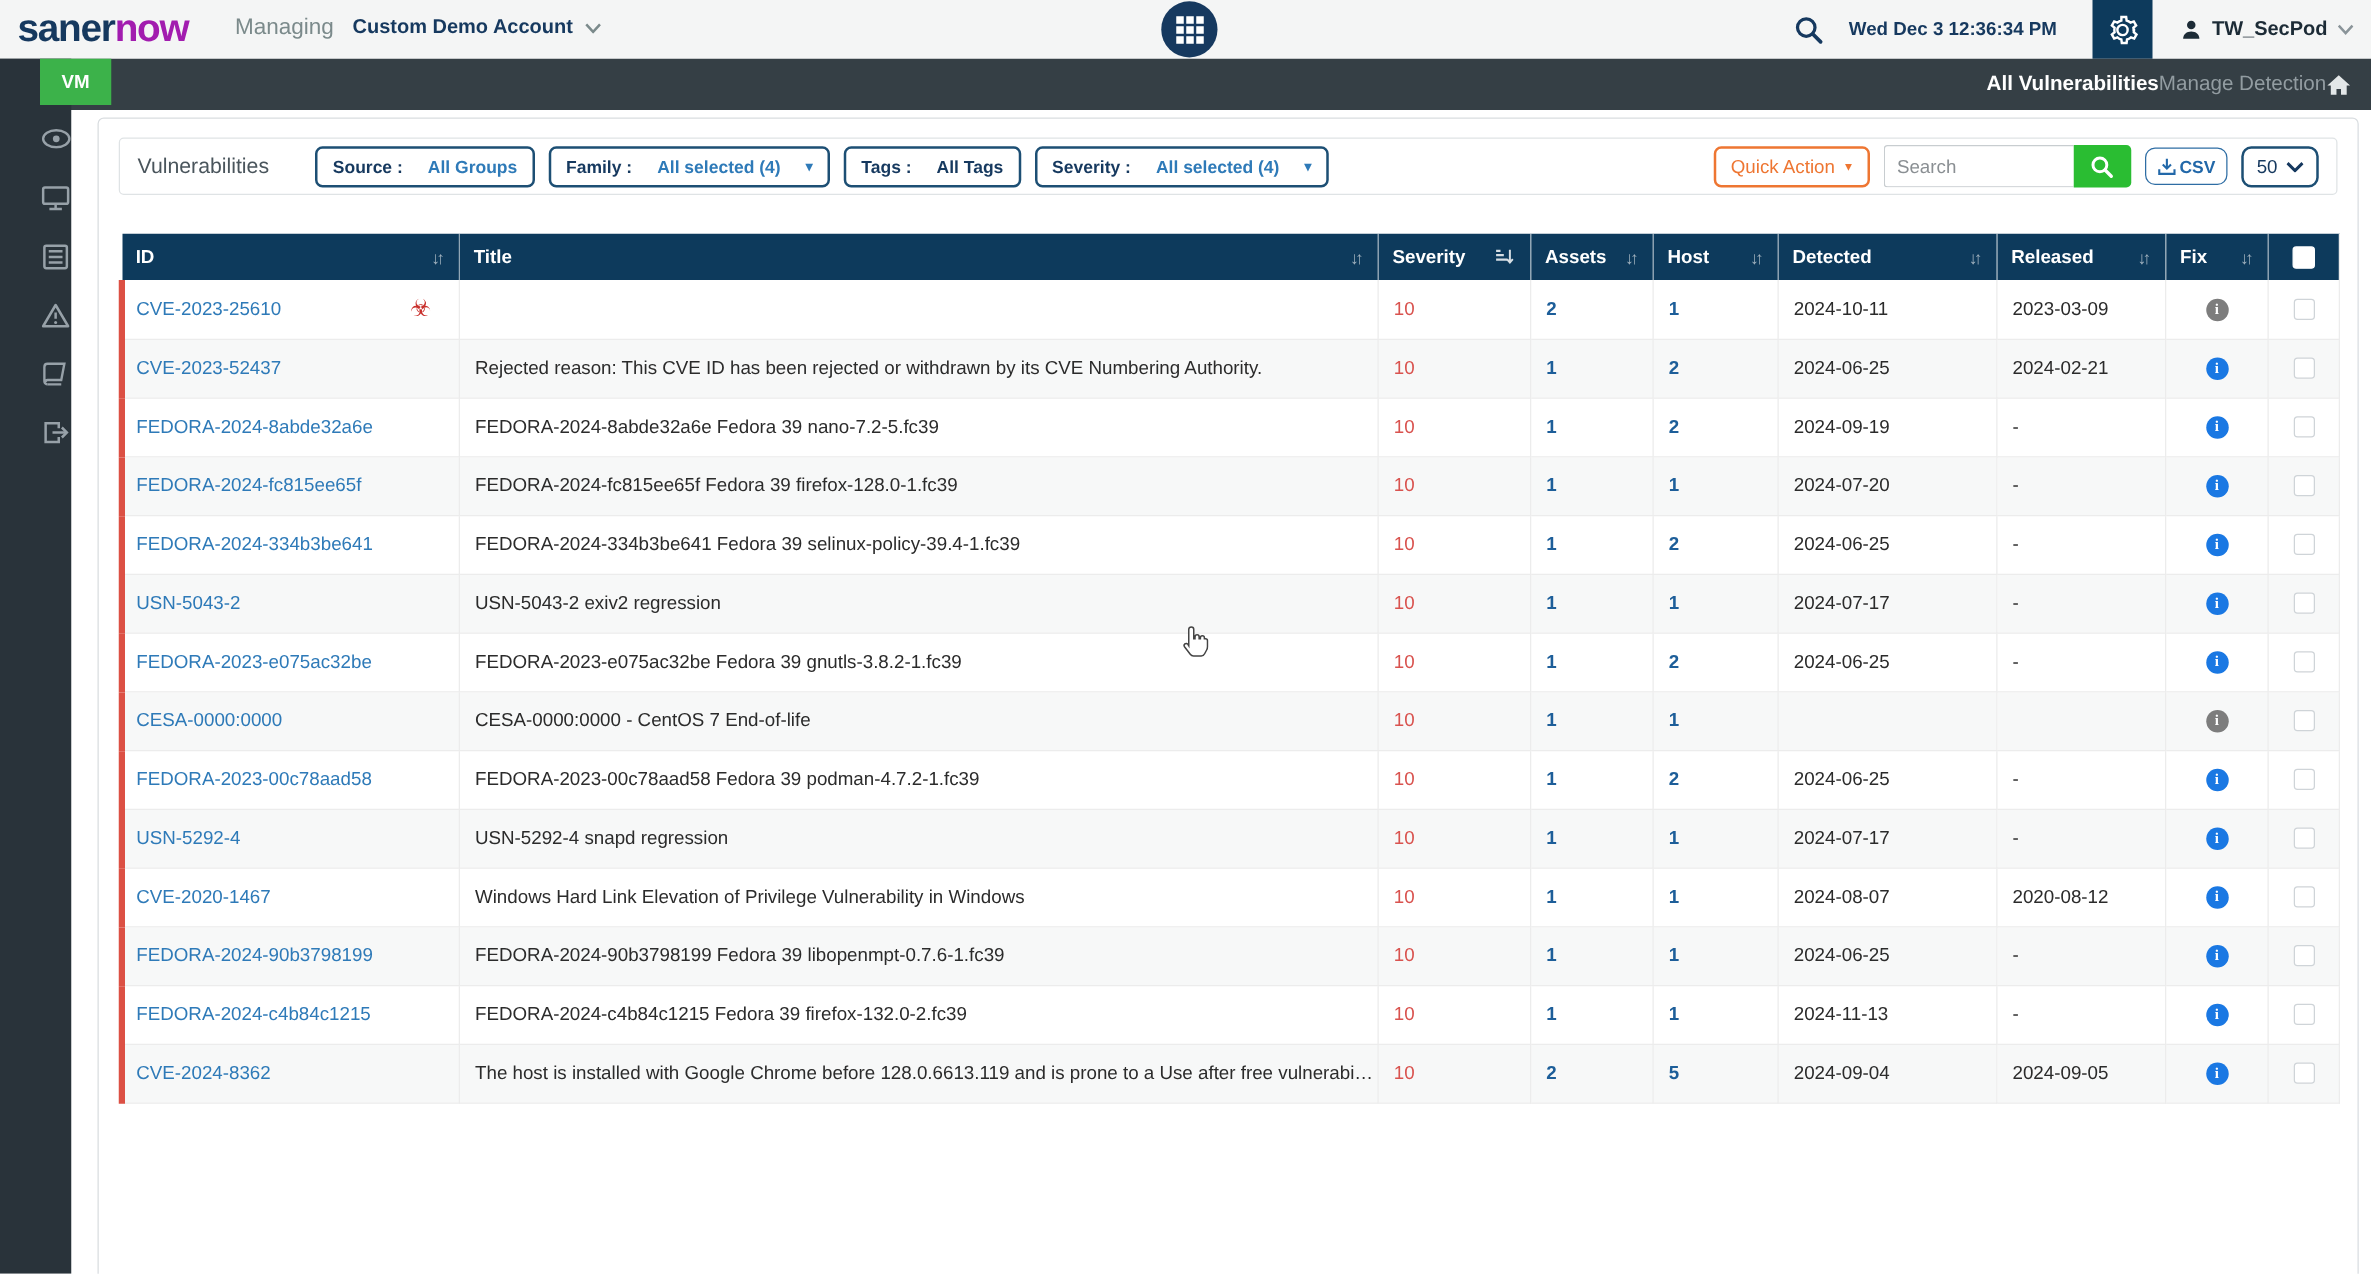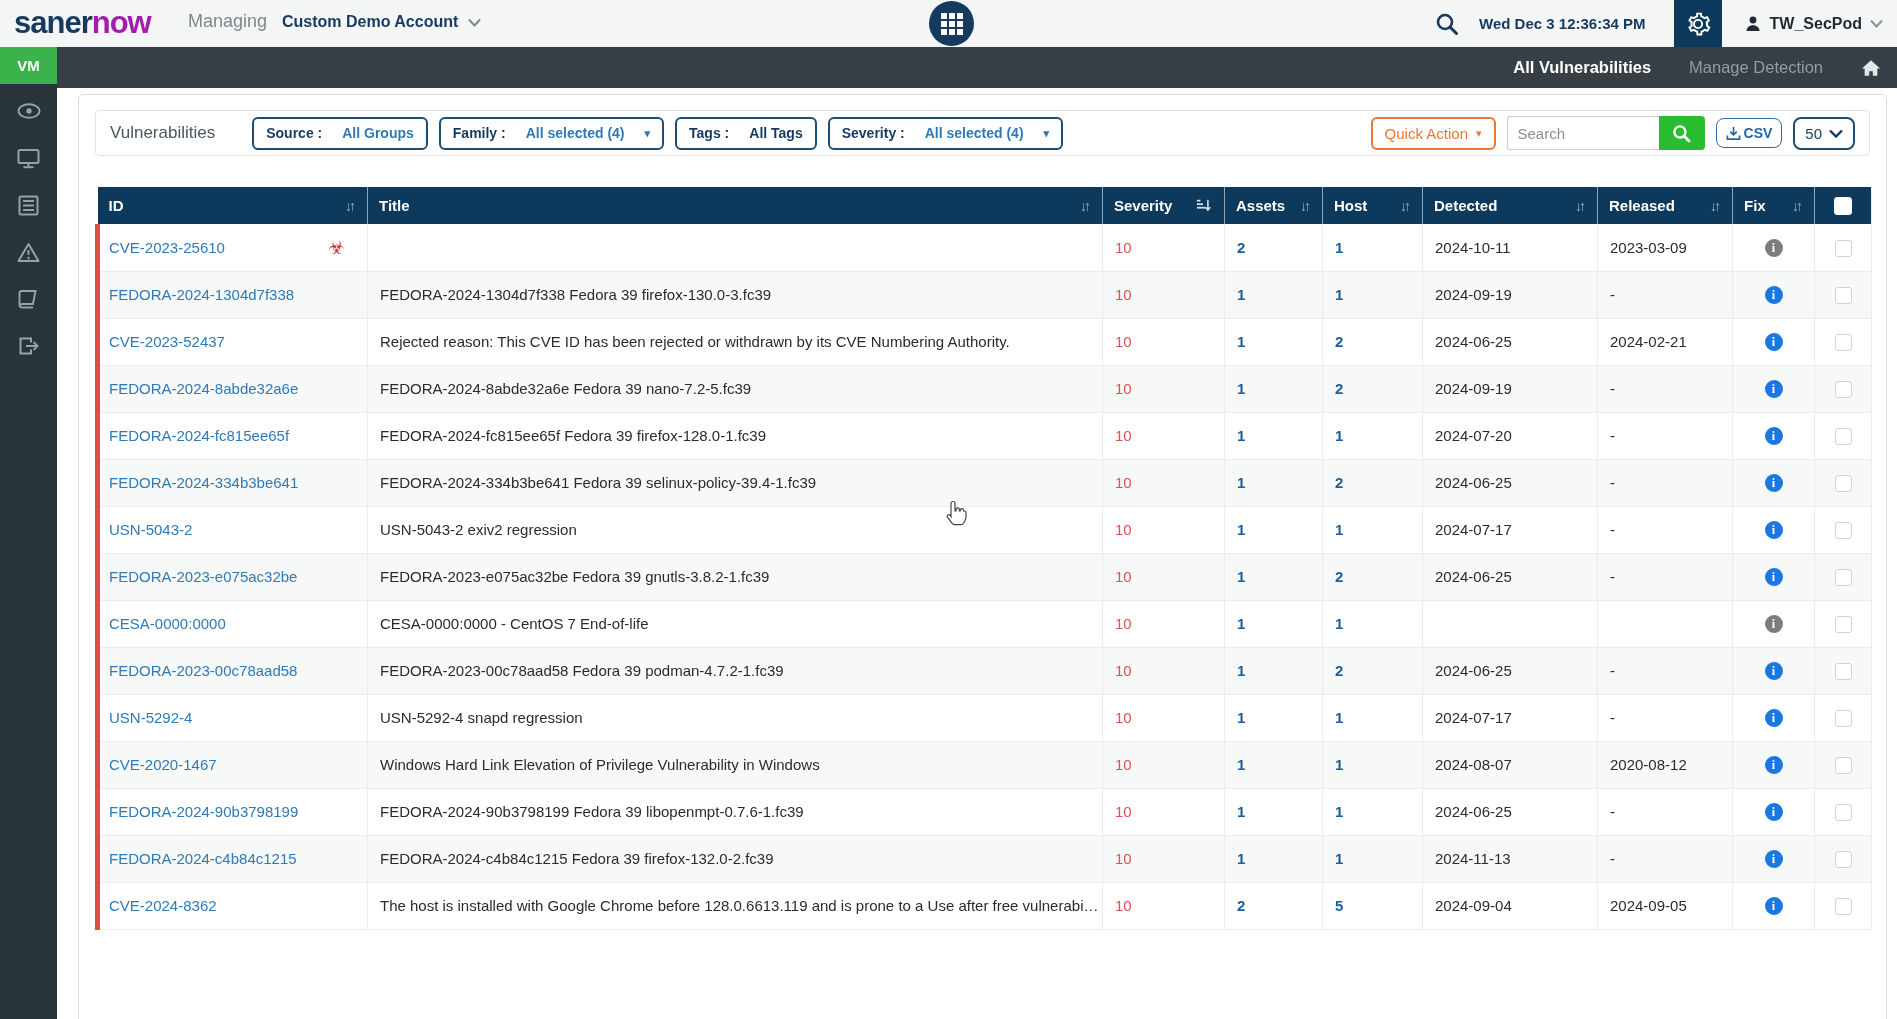--- a/index.html
+++ b/index.html
@@ -18,27 +18,27 @@
                  background:#16395f; display:flex; align-items:center; justify-content:center; cursor:pointer; }
   .top-right { position:absolute; right:0; top:0; height:47px; display:flex; align-items:center; }
   .tb-search { margin-right:20px; cursor:pointer; display:flex; }
   .tb-datetime { font-size:15px; font-weight:bold; color:#16395f; margin-right:28px; white-space:nowrap; }
   .gear-tile { width:48px; height:47px; background:#0d3a5c; display:flex; align-items:center; justify-content:center; cursor:pointer; margin-right:22px; }
   .user { display:flex; align-items:center; gap:8px; padding-right:14px; cursor:pointer; }
   .user-name { font-size:16px; font-weight:bold; color:#1c2b36; }
 
   
   .navbar { position:absolute; left:0; top:47px; width:1897px; height:41px; background:#353f45;
-            display:flex; align-items:center; justify-content:flex-end; gap:38px; padding-right:16px; }
+            display:flex; align-items:center; justify-content:flex-end; padding-right:16px; }
   .nav-item { font-size:16.5px; color:#929ca1; cursor:pointer; }
   .nav-item.active { color:#ffffff; font-weight:bold; }
   .nav-home { display:flex; cursor:pointer; }
 
   
-  .sidebar { position:absolute; left:0; top:47px; width:57px; height:972px; background:#29333a; }
+  .sidebar { position:absolute; left:0; top:47px; width:57px; height:972px; background:#29333a;padding-left:32px; }
   .vm-badge { width:57px; height:37px; background:#3cb24a; color:#fff; font-size:15px; font-weight:bold;
               display:flex; align-items:center; justify-content:center; cursor:pointer; }
   .side-icons { display:flex; flex-direction:column; align-items:center; gap:25px; padding-top:16px; }
   .side-icon { width:24px; height:22px; display:flex; align-items:center; justify-content:center; cursor:pointer; }
 
   
   .panel { position:absolute; left:78px; top:94px; width:1809px; height:940px;
            background:#fff; border:1px solid #d9dde0; border-radius:5px; padding:15px 16px; }
   .filterbar { border:1px solid #dfe3e5; border-radius:4px; height:46px;
                display:flex; align-items:center; padding:0 14px; gap:11px; }
@@ -349,35 +349,20 @@
             <td class="c-num"><a class="vuln-link" style="color:#1d5e99">2</a></td>
             <td class="c-num"><a class="vuln-link" style="color:#1d5e99">1</a></td>
             <td>2024-10-11</td>
             <td>2023-03-09</td>
             <td class="c-fix"><span class="fixicon fix-gray">i</span></td>
             <td class="c-chk"><input type="checkbox" style=""></td>
           </tr>
           <tr>
             <td class="c-id">
               <span class="id-wrap">
-                <a class="vuln-link">FEDORA-2024-1304d7f338</a>
-              </span>
-            </td>
-            <td class="c-title">FEDORA-2024-1304d7f338 Fedora 39 firefox-130.0-3.fc39</td>
-            <td class="c-sev">10</td>
-            <td class="c-num"><a class="vuln-link" style="color:#1d5e99">1</a></td>
-            <td class="c-num"><a class="vuln-link" style="color:#1d5e99">1</a></td>
-            <td>2024-09-19</td>
-            <td>-</td>
-            <td class="c-fix"><span class="fixicon fix-blue">i</span></td>
-            <td class="c-chk"><input type="checkbox" style=""></td>
-          </tr>
-          <tr>
-            <td class="c-id">
-              <span class="id-wrap">
                 <a class="vuln-link">CVE-2023-52437</a>
               </span>
             </td>
             <td class="c-title">Rejected reason: This CVE ID has been rejected or withdrawn by its CVE Numbering Authority.</td>
             <td class="c-sev">10</td>
             <td class="c-num"><a class="vuln-link" style="color:#1d5e99">1</a></td>
             <td class="c-num"><a class="vuln-link" style="color:#1d5e99">2</a></td>
             <td>2024-06-25</td>
             <td>2024-02-21</td>
             <td class="c-fix"><span class="fixicon fix-blue">i</span></td>

